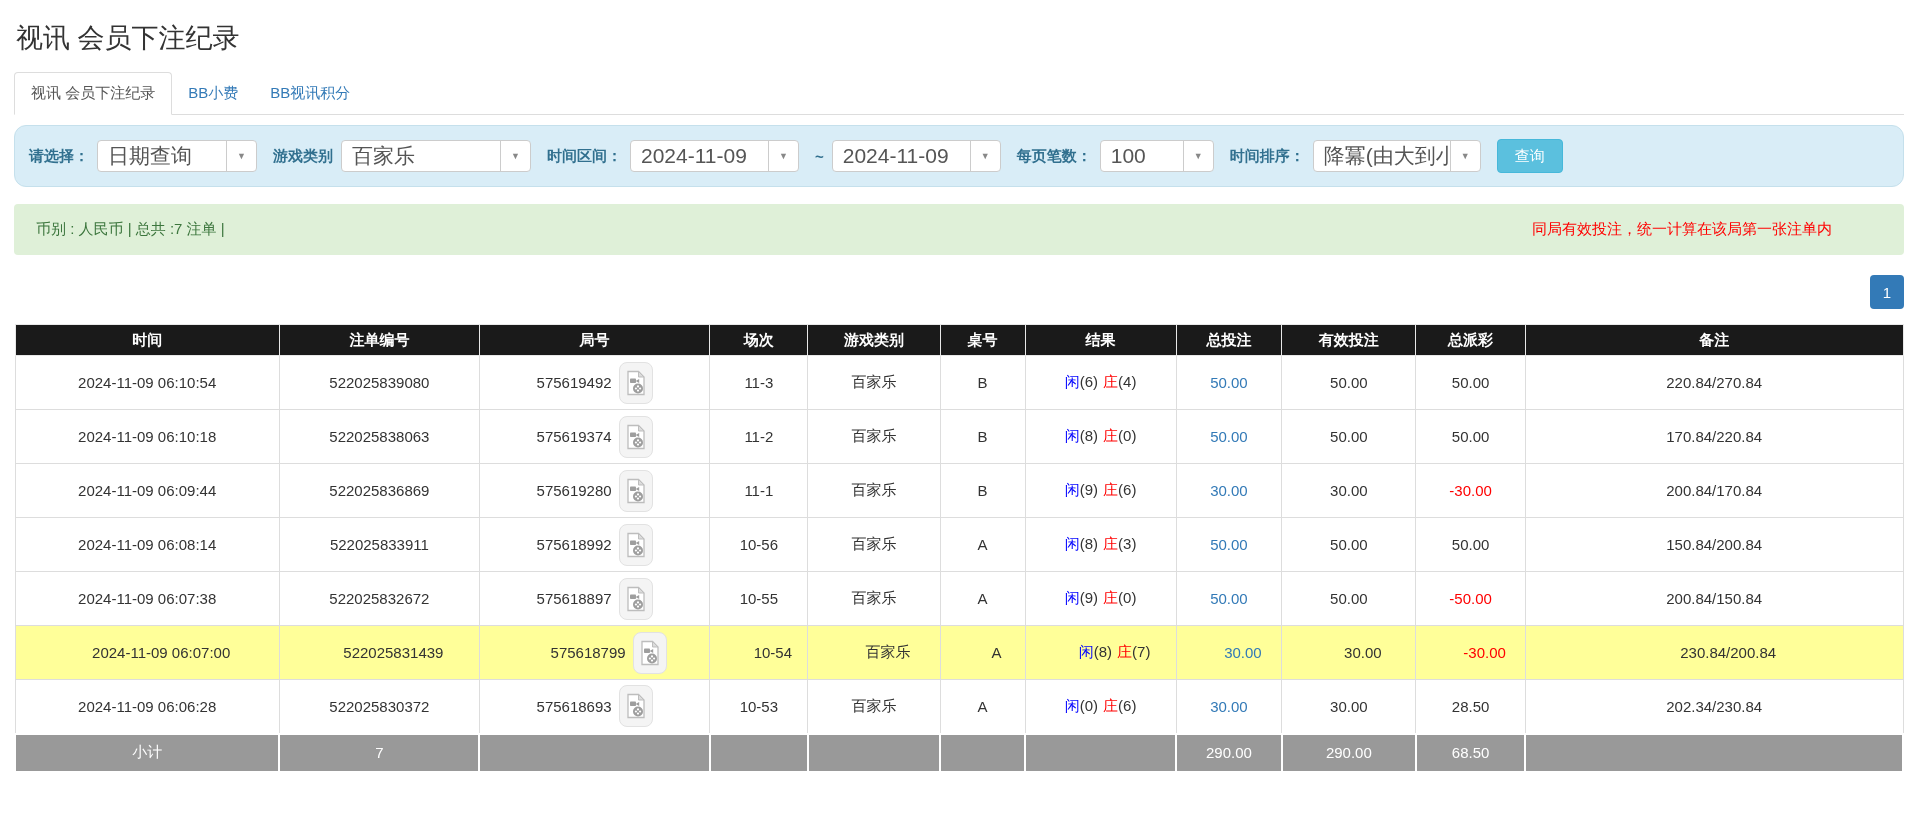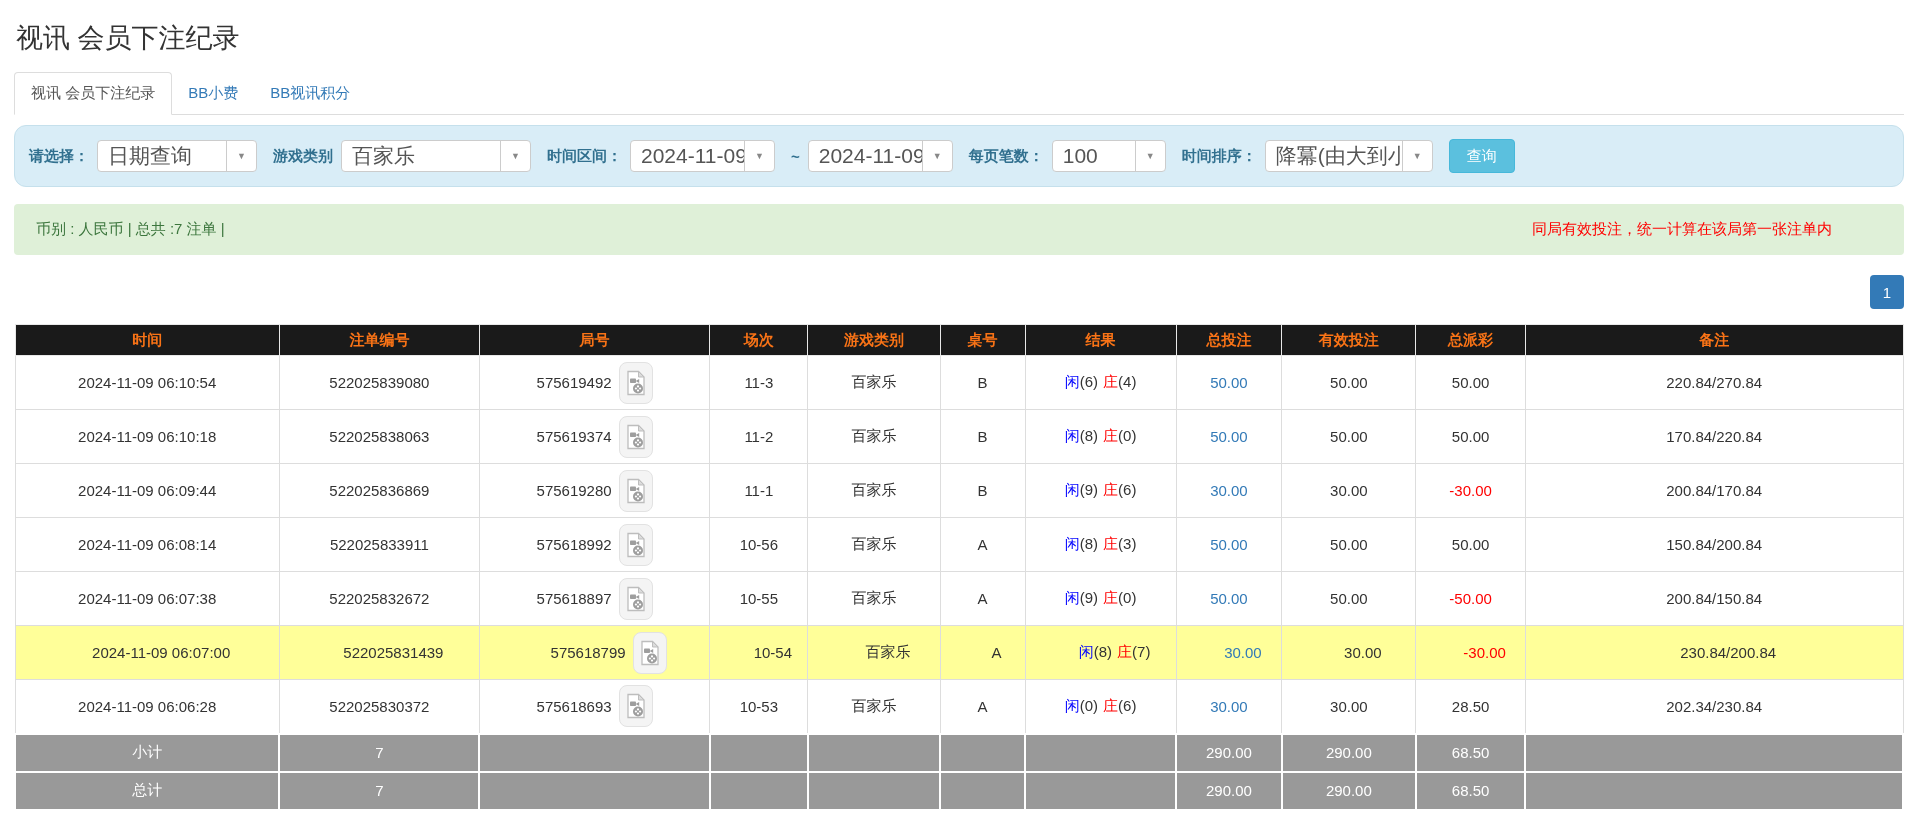--- a/index.html
+++ b/index.html
@@ -23,35 +23,35 @@
     border-radius:12px; padding:13px 14px; display:flex; align-items:center;}
   .fgroup{display:flex; align-items:center; margin-right:16px;}
   .flabel{font-size:15px; font-weight:bold; color:#31708f; margin-right:8px; white-space:nowrap;}
   .combo{display:flex; align-items:stretch; height:32px; background:#fff; border:1px solid #ccc;
     border-radius:4px; overflow:hidden; cursor:pointer;}
   .combo-text{padding:0 10px; line-height:30px; font-size:21px; color:#555; flex:1;
     white-space:nowrap; overflow:hidden;}
   .combo-caret{width:30px; border-left:1px solid #ccc; display:flex; align-items:center;
     justify-content:center; color:#888; font-size:9px; flex:0 0 30px;}
   .tilde{font-size:15px; color:#31708f; margin:0 8px 0 0; font-weight:bold;}
-  .w1{width:160px}.w2{width:190px}.w3{width:145px}.w4{width:114px}.w5{width:168px}
+  .w1{width:160px}.w2{width:190px}.w3{width:169px}.w4{width:114px}.w5{width:168px}
   .search-btn{height:34px; padding:0 17px; background:var(--accent); border:1px solid #46b8da;
     border-radius:4px; color:#fff; font-size:15px; cursor:pointer; font-family:inherit;}
   
   .summary-bar{margin-top:17px; background:var(--sumbg); border-radius:4px; height:51px;
     display:flex; align-items:center; justify-content:space-between; padding:0 72px 0 22px;}
   .summary-left{color:var(--sumtext); font-size:15px;}
   .summary-right{color:var(--neg); font-size:15px;}
   
   .pager-row{display:flex; justify-content:flex-end; margin:20px 0 15px;}
   .pager{min-width:34px; height:34px; background:var(--pager); border-radius:4px; color:#fff;
     font-size:15px; display:flex; align-items:center; justify-content:center; cursor:pointer;}
   
   table{width:100%; border-collapse:collapse; table-layout:fixed;}
-  thead th{background:var(--thbg); color:#f97316; font-size:15px; font-weight:bold; height:31px;
+  thead th{background:var(--thbg); color:#ffffff; font-size:15px; font-weight:bold; height:31px;
     border:1px solid #e8e8e8; text-align:center;}
   tbody td{border:1px solid #ddd; height:54px; text-align:center; font-size:15px; color:#333;
     background:#fff;}
   tr.highlight td{background:var(--hl);padding-left:28px;}
   tfoot td{background:var(--footbg); color:#fff; border:2px solid #fff; height:38px;
     text-align:center; font-size:15px;}
   .bet-link{color:var(--link); text-decoration:none; cursor:pointer;}
   .neg{color:var(--neg);}
   .r-player{color:var(--pblue);}
   .r-banker{color:var(--bred); margin-left:5px;}
@@ -412,29 +412,16 @@
     <td></td>
     <td></td>
     <td></td>
     <td></td>
     <td>290.00</td>
     <td>290.00</td>
     <td>68.50</td>
     <td></td>
   </tr>
 
-  <tr>
-    <td>总计</td>
-    <td>7</td>
-    <td></td>
-    <td></td>
-    <td></td>
-    <td></td>
-    <td></td>
-    <td>290.00</td>
-    <td>290.00</td>
-    <td>68.50</td>
-    <td></td>
-  </tr>
 </tfoot>
   </table>
 
 </div>
 
 </body></html>

